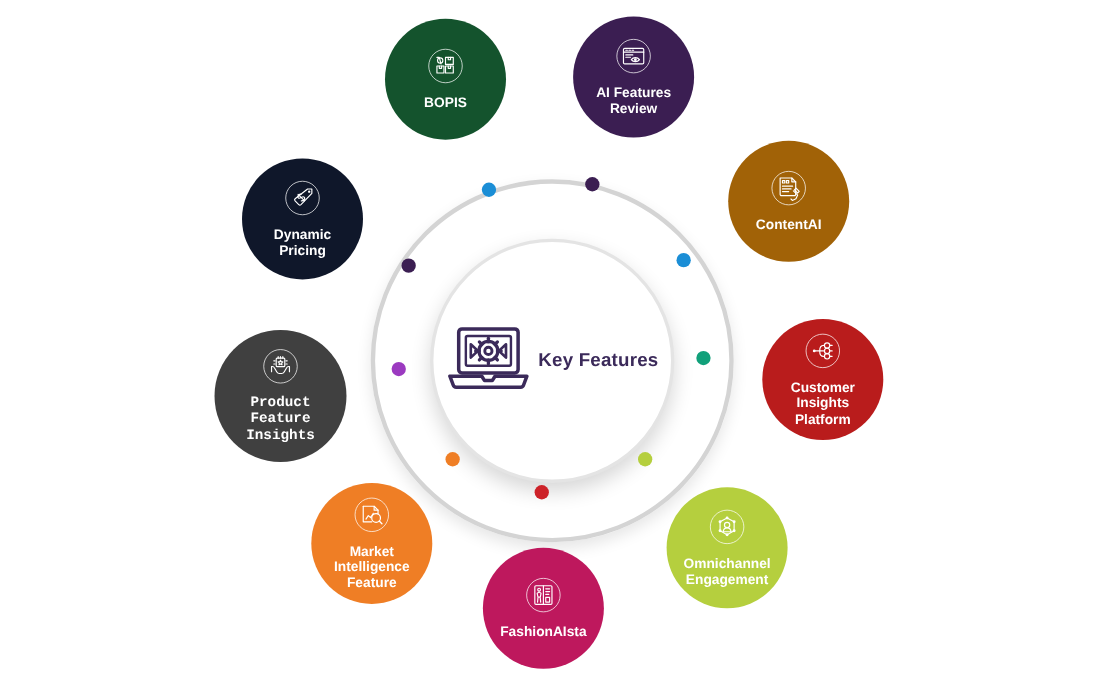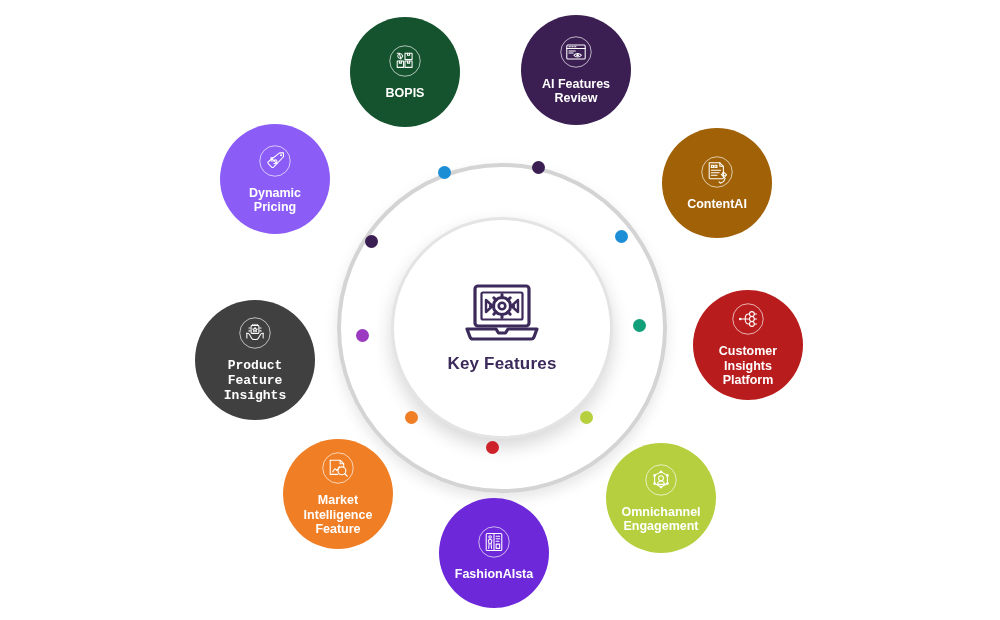--- a/index.html
+++ b/index.html
@@ -36,21 +36,21 @@
     box-sizing:border-box;
     box-shadow:0 8px 18px rgba(0,0,0,0.16);
   }
 
   
   .hub{
     position:absolute;
     left:391px; top:217px;
     width:222px; height:222px;
     display:flex;
-    flex-direction:column;
+    flex-direction:row;
     align-items:center;
     justify-content:center;
     gap:6px;
   }
   .hub-icon{ width:78px; height:66px; display:block; }
   .hub-label{
     font-size:17px;
     font-weight:bold;
     color:#3b2a5a;
     letter-spacing:0.2px;
@@ -222,21 +222,21 @@
               <circle cx="33" cy="17.5" r="1.9" fill="#ffffff" stroke="none"></circle>
               <circle cx="33" cy="29" r="1.9" fill="#ffffff" stroke="none"></circle>
               <circle cx="24" cy="34" r="1.9" fill="#ffffff" stroke="none"></circle>
               <circle cx="15" cy="29" r="1.9" fill="#ffffff" stroke="none"></circle>
               <circle cx="15" cy="17.5" r="1.9" fill="#ffffff" stroke="none"></circle>
             </g>
           </svg></span>
         <span class="node-label">Omnichannel
 Engagement</span>
       </div>
-      <div class="node" style="left: 439px; top: 498px; width: 110px; height: 110px; background: #6d28d9;">
+      <div class="node" style="left: 439px; top: 498px; width: 110px; height: 110px; background: #be185d;">
         <span class="node-icon"><svg viewBox="0 0 48 48" width="34" height="34" aria-hidden="true">
             <circle cx="24" cy="24" r="21.5" fill="none" stroke="#ffffff" stroke-width="1.1" opacity="0.85"></circle>
             <g fill="none" stroke="#ffffff" stroke-width="1.5" stroke-linecap="round" stroke-linejoin="round">
               <rect x="13" y="12" width="22" height="24" rx="1.4"></rect>
               <line x1="24" y1="12" x2="24" y2="36"></line>
               <circle cx="18.5" cy="17" r="1.8"></circle>
               <path d="M16 21.5l2.5-1.5 2.5 1.5-1 5h-3Z"></path>
               <path d="M17 27.5 16.5 33M20 27.5 20.5 33"></path>
               <line x1="27" y1="16" x2="32" y2="16"></line>
               <line x1="27" y1="19.5" x2="32" y2="19.5"></line>
@@ -275,21 +275,21 @@
               <line x1="30.9" y1="21" x2="32.6" y2="21"></line>
               <line x1="15.4" y1="17" x2="17.1" y2="17"></line>
               <line x1="15.4" y1="21" x2="17.1" y2="21"></line>
               <path d="M12.5 24.5c1.8-.6 3.1.2 3.8 1.6l3 5.2c.7 1.2 1.9 1.9 3.3 1.9h2.8c1.4 0 2.6-.7 3.3-1.9l3-5.2c.7-1.4 2-2.2 3.8-1.6"></path>
               <path d="M12.5 24.5V31M35.5 24.5V31"></path>
             </g>
           </svg></span>
         <span class="node-label">Product Feature
 Insights</span>
       </div>
-      <div class="node" style="left: 220px; top: 124px; width: 110px; height: 110px; background: #8b5cf6;">
+      <div class="node" style="left: 220px; top: 144px; width: 110px; height: 110px; background: #0f172a;">
         <span class="node-icon"><svg viewBox="0 0 48 48" width="34" height="34" aria-hidden="true">
             <circle cx="24" cy="24" r="21.5" fill="none" stroke="#ffffff" stroke-width="1.1" opacity="0.85"></circle>
             <g fill="none" stroke="#ffffff" stroke-width="1.5" stroke-linecap="round" stroke-linejoin="round">
               <path d="M30.5 12.5h5.5v5.5L22 32.5a2 2 0 0 1-2.8 0l-4.7-4.7a2 2 0 0 1 0-2.8Z"></path>
               <circle cx="32.6" cy="15.9" r="1.5" fill="#ffffff" stroke="none"></circle>
               <g transform="translate(22.5,23.5) rotate(-45)">
                 <line x1="0" y1="-6" x2="0" y2="6" stroke-width="1.4"></line>
                 <path d="M3 -3.4c-.8-1-1.8-1.4-3-1.4-1.7 0-3 .9-3 2.3 0 3 6 1.6 6 4.6 0 1.4-1.3 2.3-3 2.3-1.3 0-2.3-.5-3-1.5" stroke-width="1.5"></path>
               </g>
             </g>

